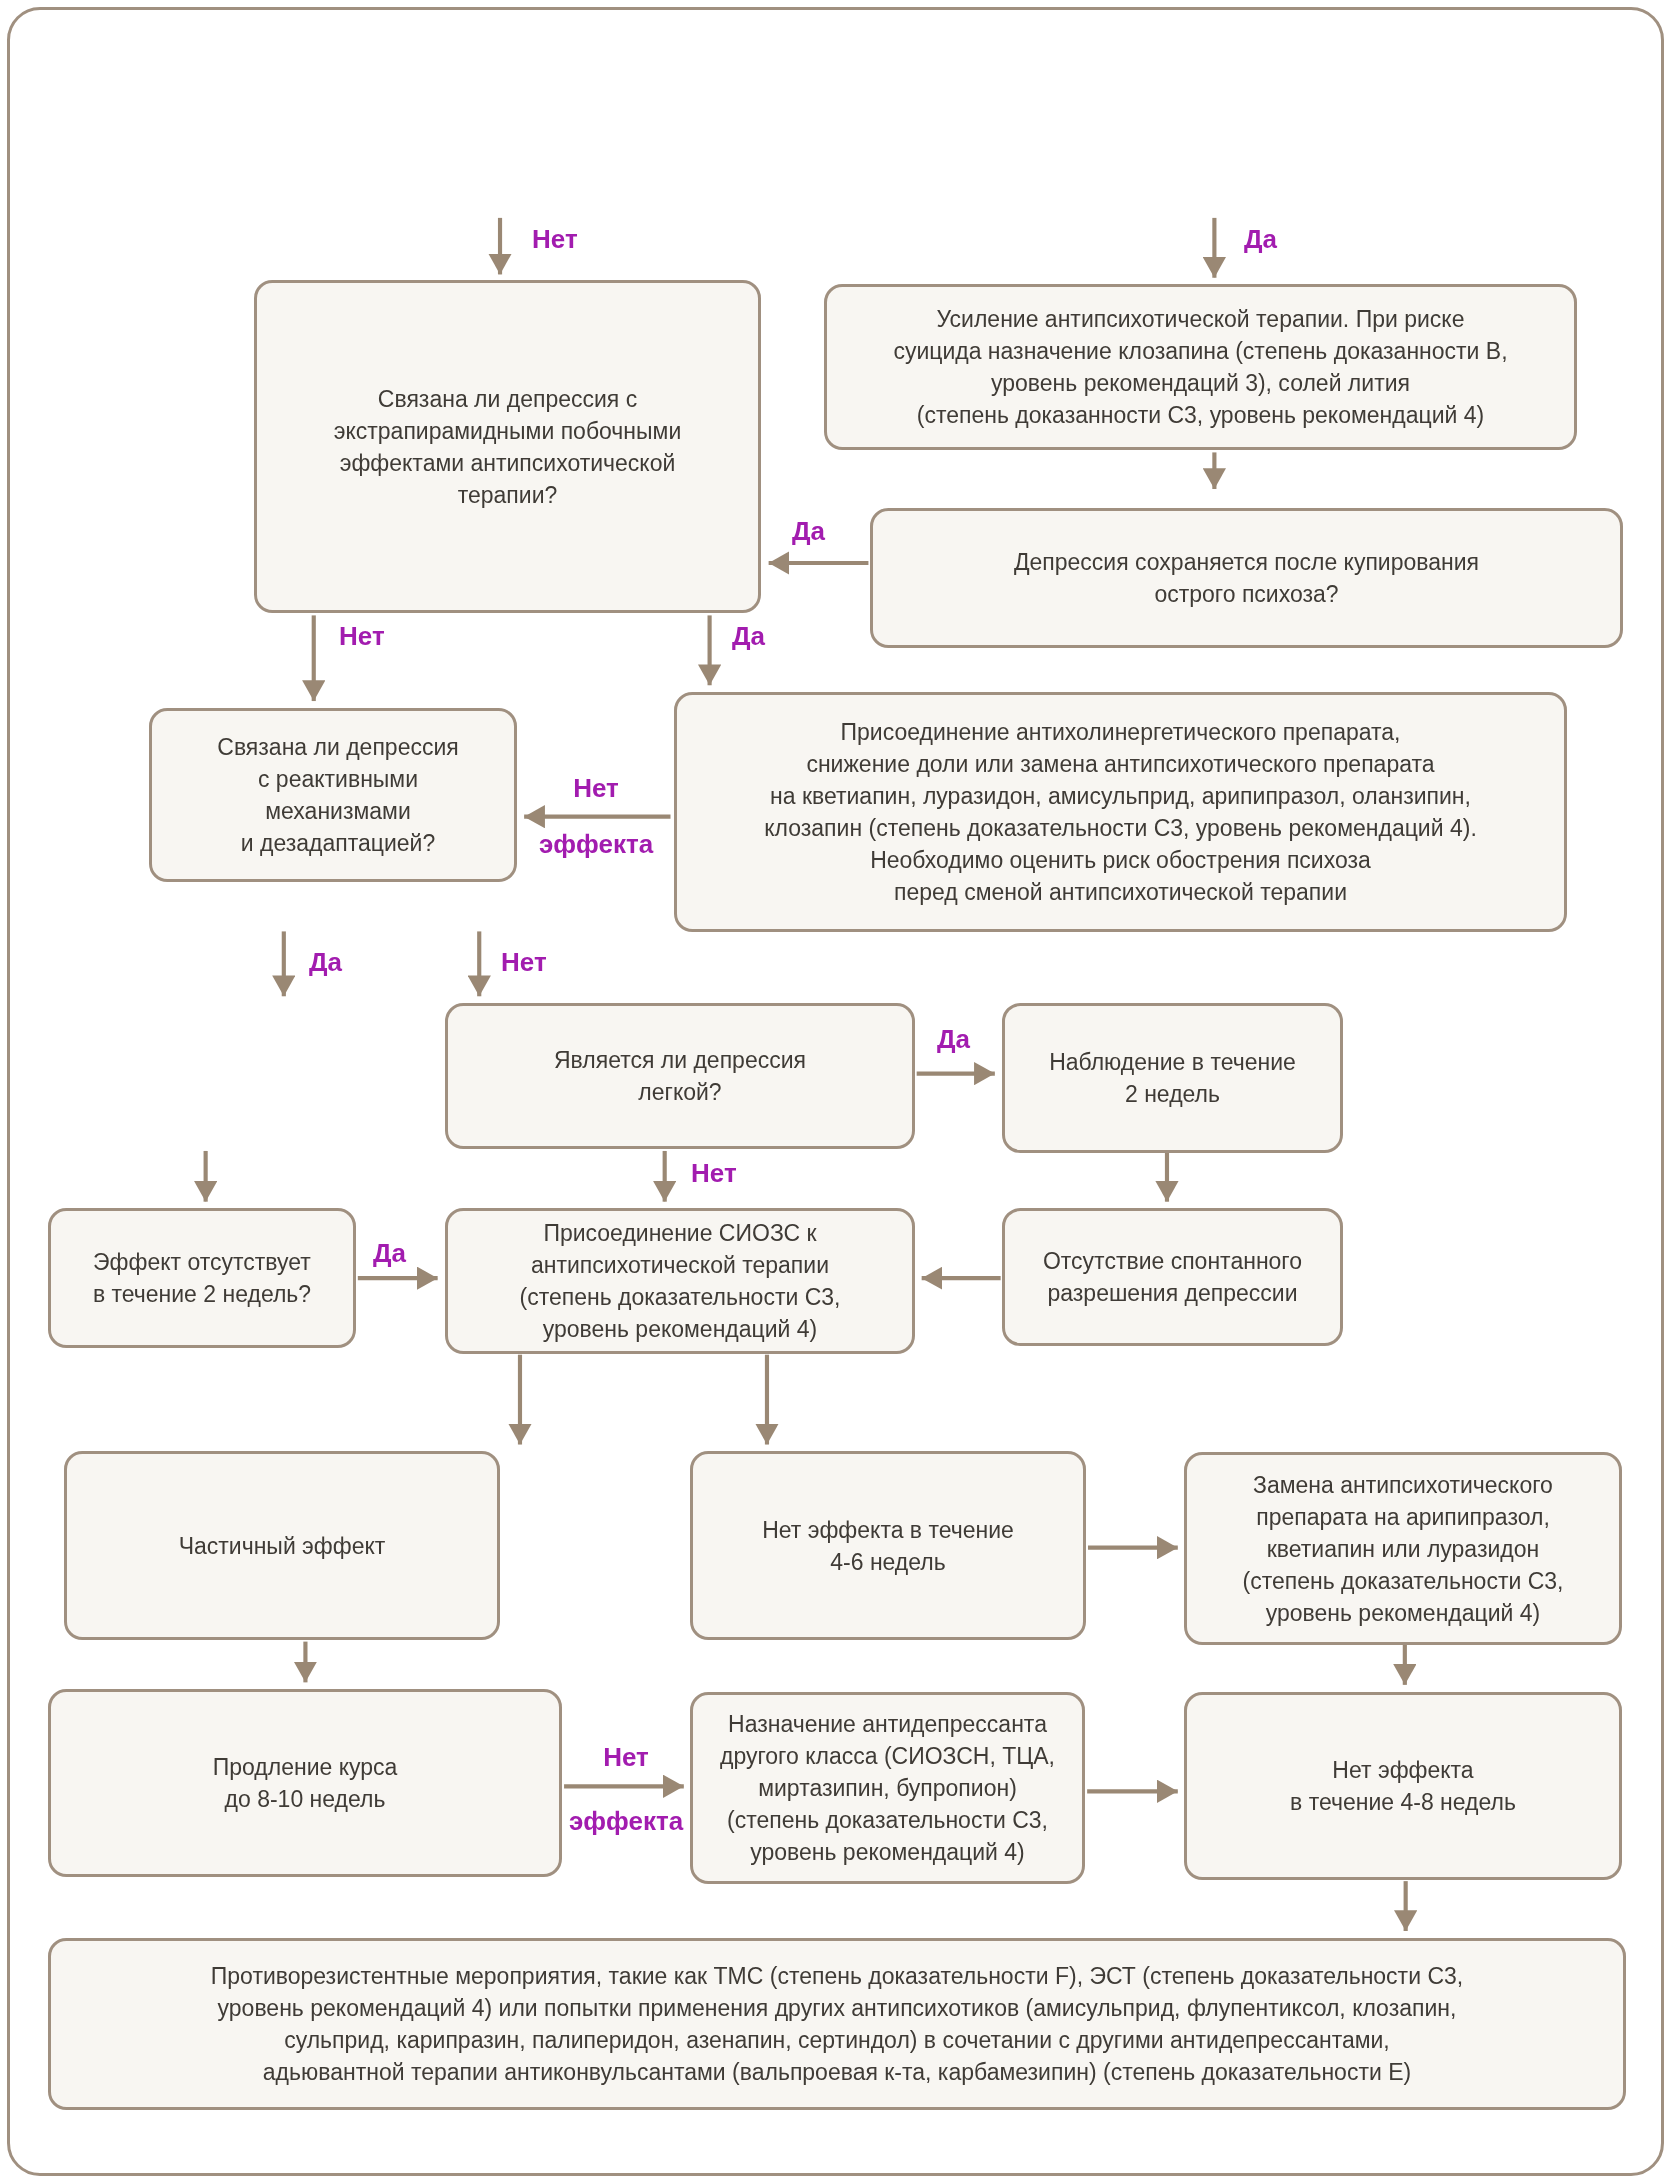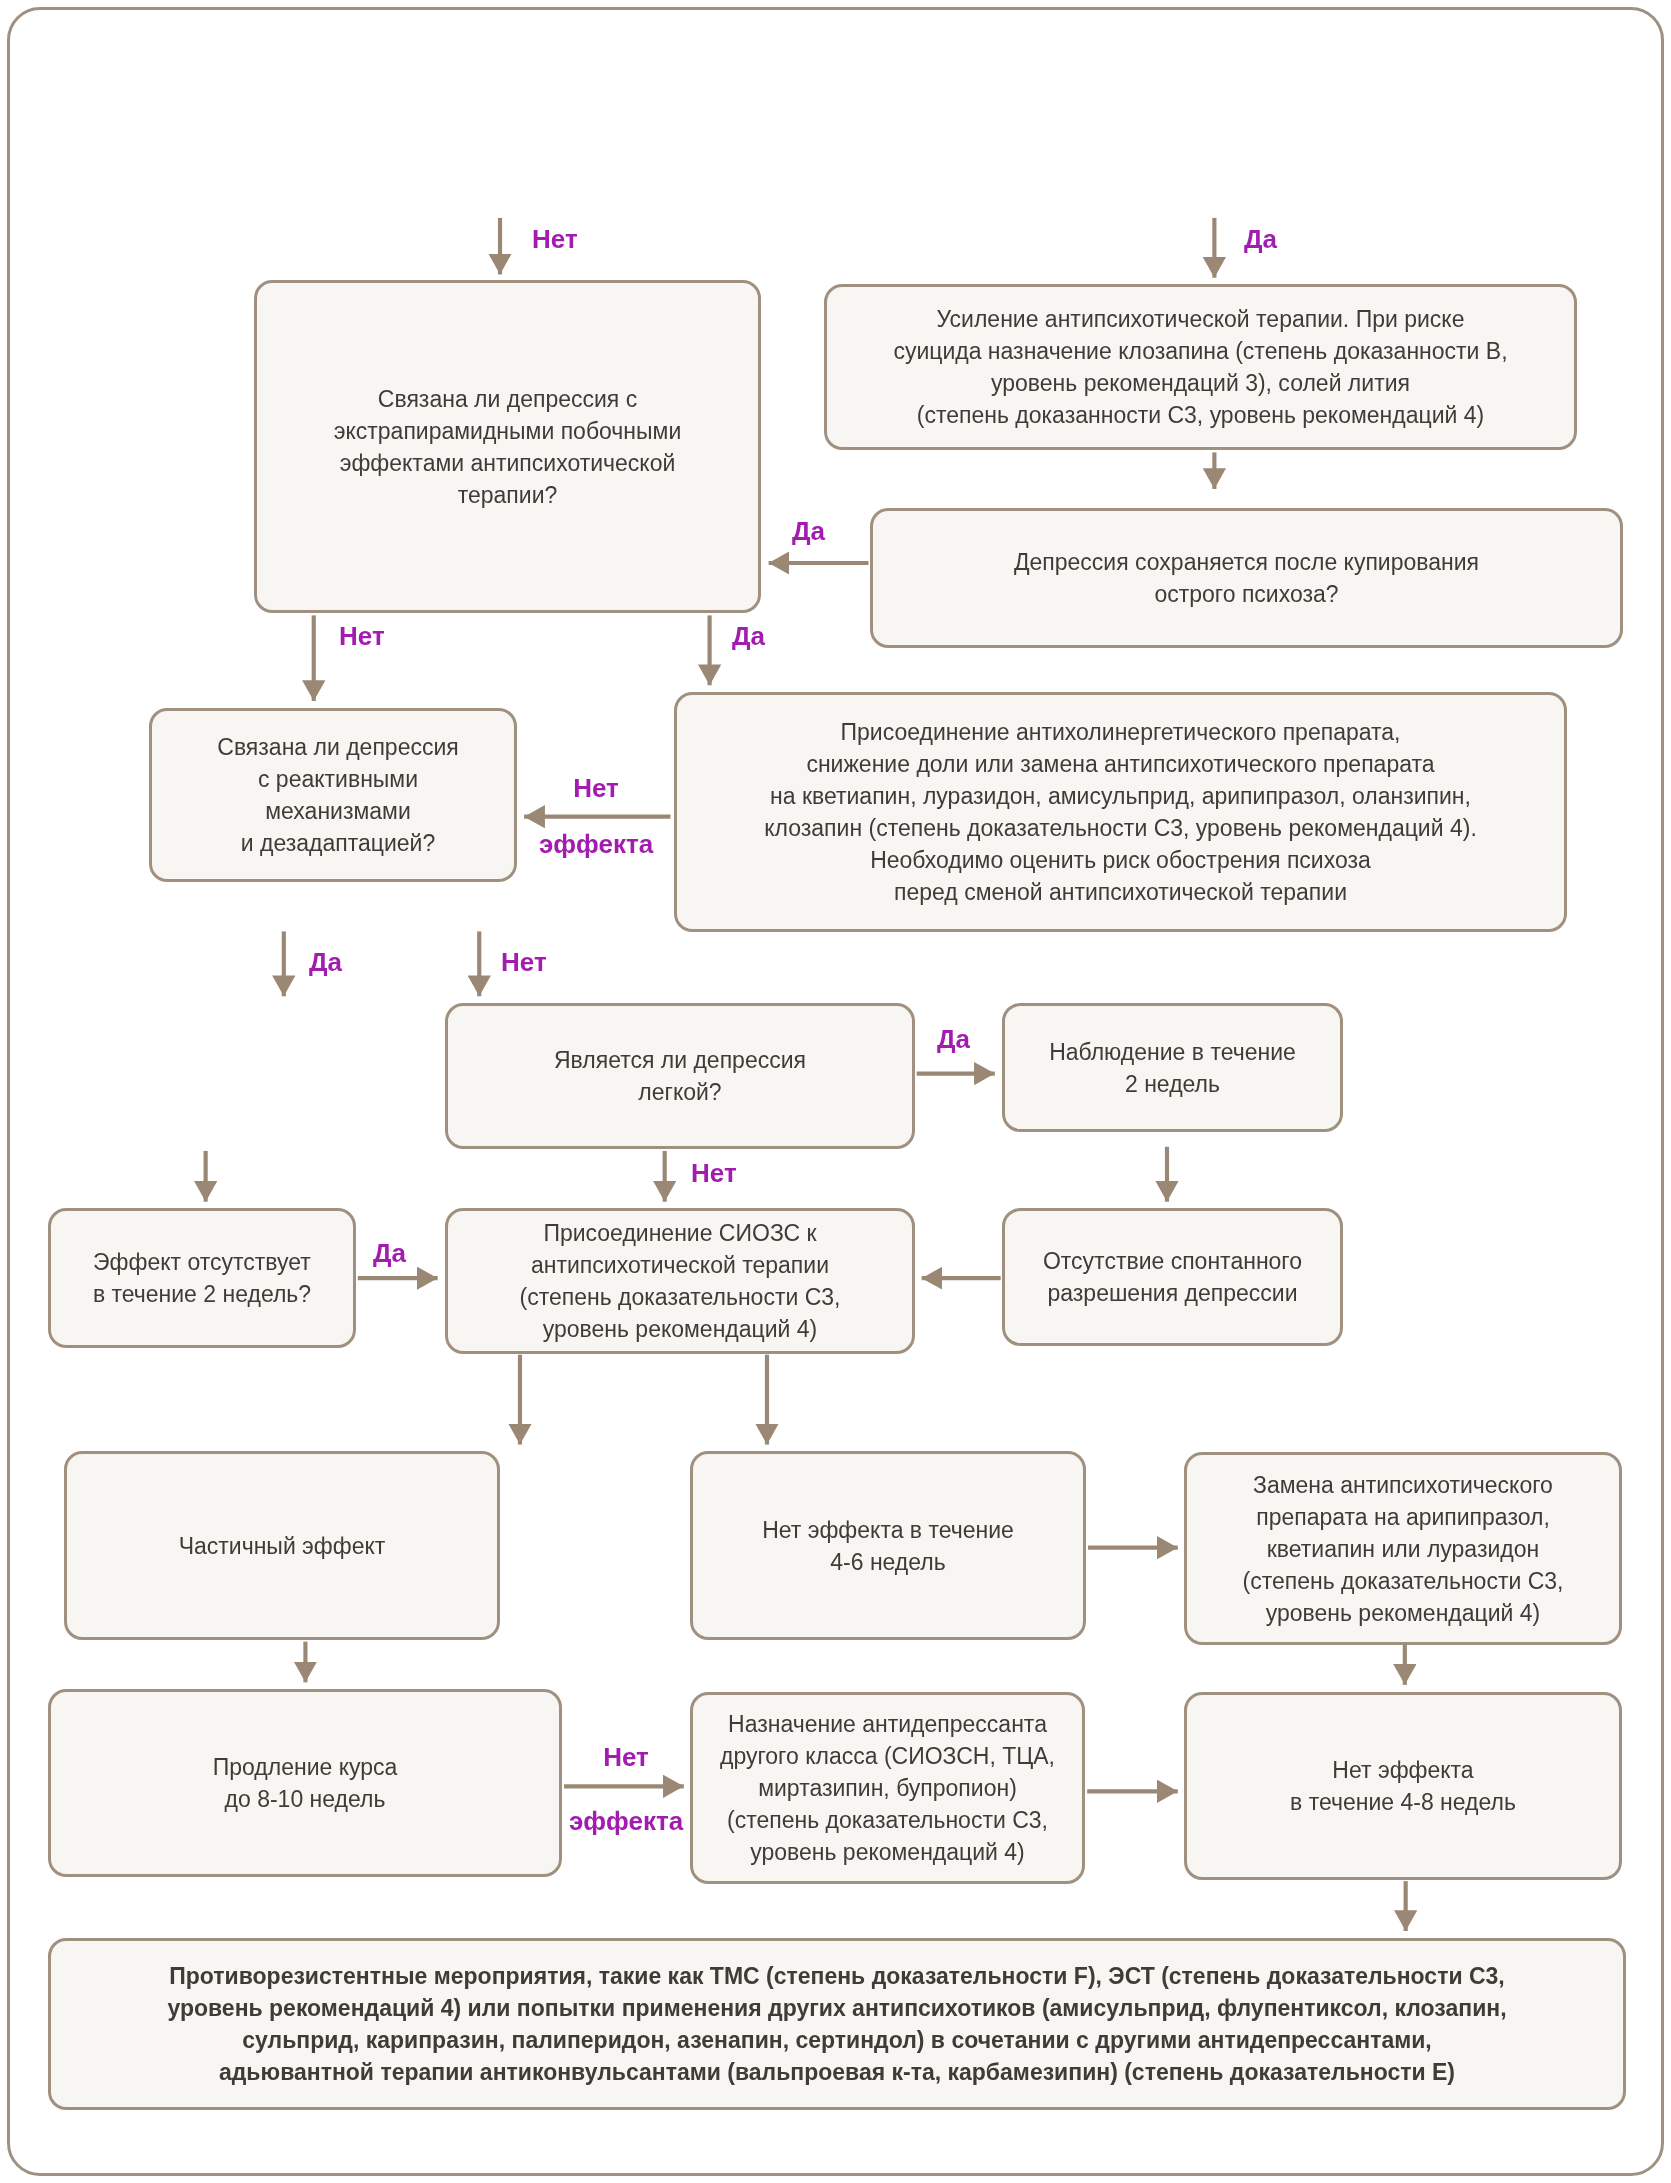--- a/index.html
+++ b/index.html
@@ -96,21 +96,21 @@
 механизмами
 и дезадаптацией?</div>
   <div class="node" style="left:674px;top:692px;width:893px;height:240px;">Присоединение антихолинергетического препарата,
 снижение доли или замена антипсихотического препарата
 на кветиапин, луразидон, амисульприд, арипипразол, оланзипин,
 клозапин (степень доказательности С3, уровень рекомендаций 4).
 Необходимо оценить риск обострения психоза
 перед сменой антипсихотической терапии</div>
   <div class="node" style="left:445px;top:1003px;width:470px;height:146px;">Является ли депрессия
 легкой?</div>
-  <div class="node" style="left:1002px;top:1003px;width:341px;height:129px;">Наблюдение в течение
+  <div class="node" style="left:1002px;top:1003px;width:341px;height:150px;">Наблюдение в течение
 2 недель</div>
   <div class="node" style="left:48px;top:1208px;width:308px;height:140px;">Эффект отсутствует
 в течение 2 недель?</div>
   <div class="node" style="left:445px;top:1208px;width:470px;height:146px;">Присоединение СИОЗС к
 антипсихотической терапии
 (степень доказательности С3,
 уровень рекомендаций 4)</div>
   <div class="node" style="left:1002px;top:1208px;width:341px;height:138px;">Отсутствие спонтанного
 разрешения депрессии</div>
   <div class="node" style="left:64px;top:1451px;width:436px;height:189px;">Частичный эффект</div>
@@ -123,21 +123,21 @@
 уровень рекомендаций 4)</div>
   <div class="node" style="left:48px;top:1689px;width:514px;height:188px;">Продление курса
 до 8-10 недель</div>
   <div class="node" style="left:690px;top:1692px;width:395px;height:192px;">Назначение антидепрессанта
 другого класса (СИОЗСН, ТЦА,
 миртазипин, бупропион)
 (степень доказательности С3,
 уровень рекомендаций 4)</div>
   <div class="node" style="left:1184px;top:1692px;width:438px;height:188px;">Нет эффекта
 в течение 4-8 недель</div>
-  <div class="node" style="left:48px;top:1938px;width:1578px;height:172px;font-weight:bold;">Противорезистентные мероприятия, такие как ТМС (степень доказательности F), ЭСТ (степень доказательности С3,
+  <div class="node" style="left:48px;top:1938px;width:1578px;height:172px;">Противорезистентные мероприятия, такие как ТМС (степень доказательности F), ЭСТ (степень доказательности С3,
 уровень рекомендаций 4) или попытки применения других антипсихотиков (амисульприд, флупентиксол, клозапин,
 сульприд, карипразин, палиперидон, азенапин, сертиндол) в сочетании с другими антидепрессантами,
 адьювантной терапии антиконвульсантами (вальпроевая к-та, карбамезипин) (степень доказательности Е)</div>
 
   <div class="elabel" style="left:532px;top:225px;">Нет</div>
   <div class="elabel" style="left:1244px;top:225px;">Да</div>
   <div class="elabel" style="left:792px;top:517px;">Да</div>
   <div class="elabel" style="left:339px;top:622px;">Нет</div>
   <div class="elabel" style="left:732px;top:622px;">Да</div>
   <div class="elabel centered" style="left:596px;top:774px;">Нет</div>

